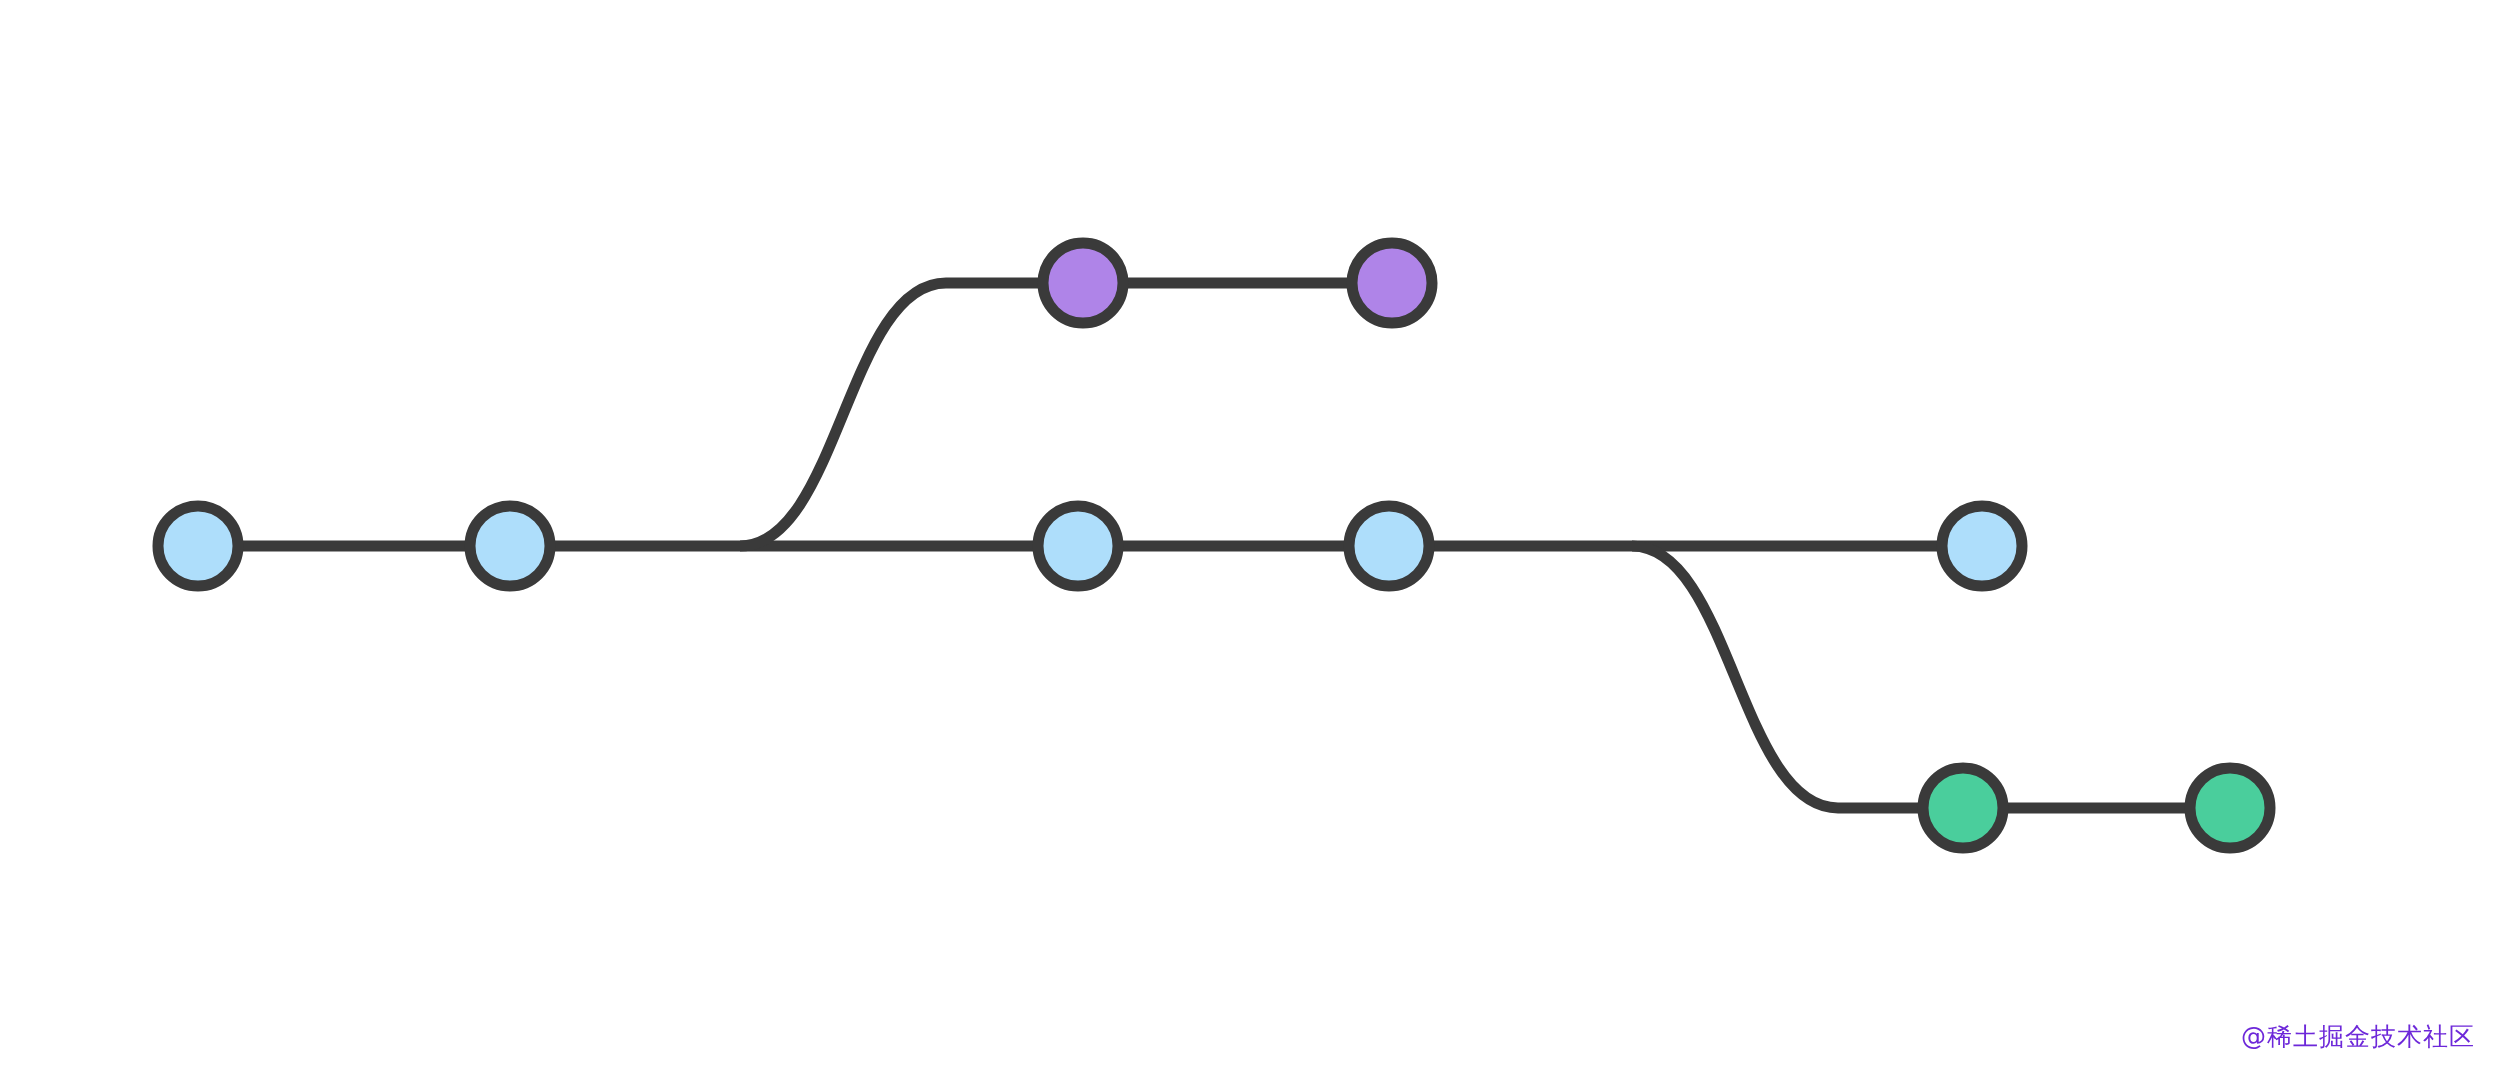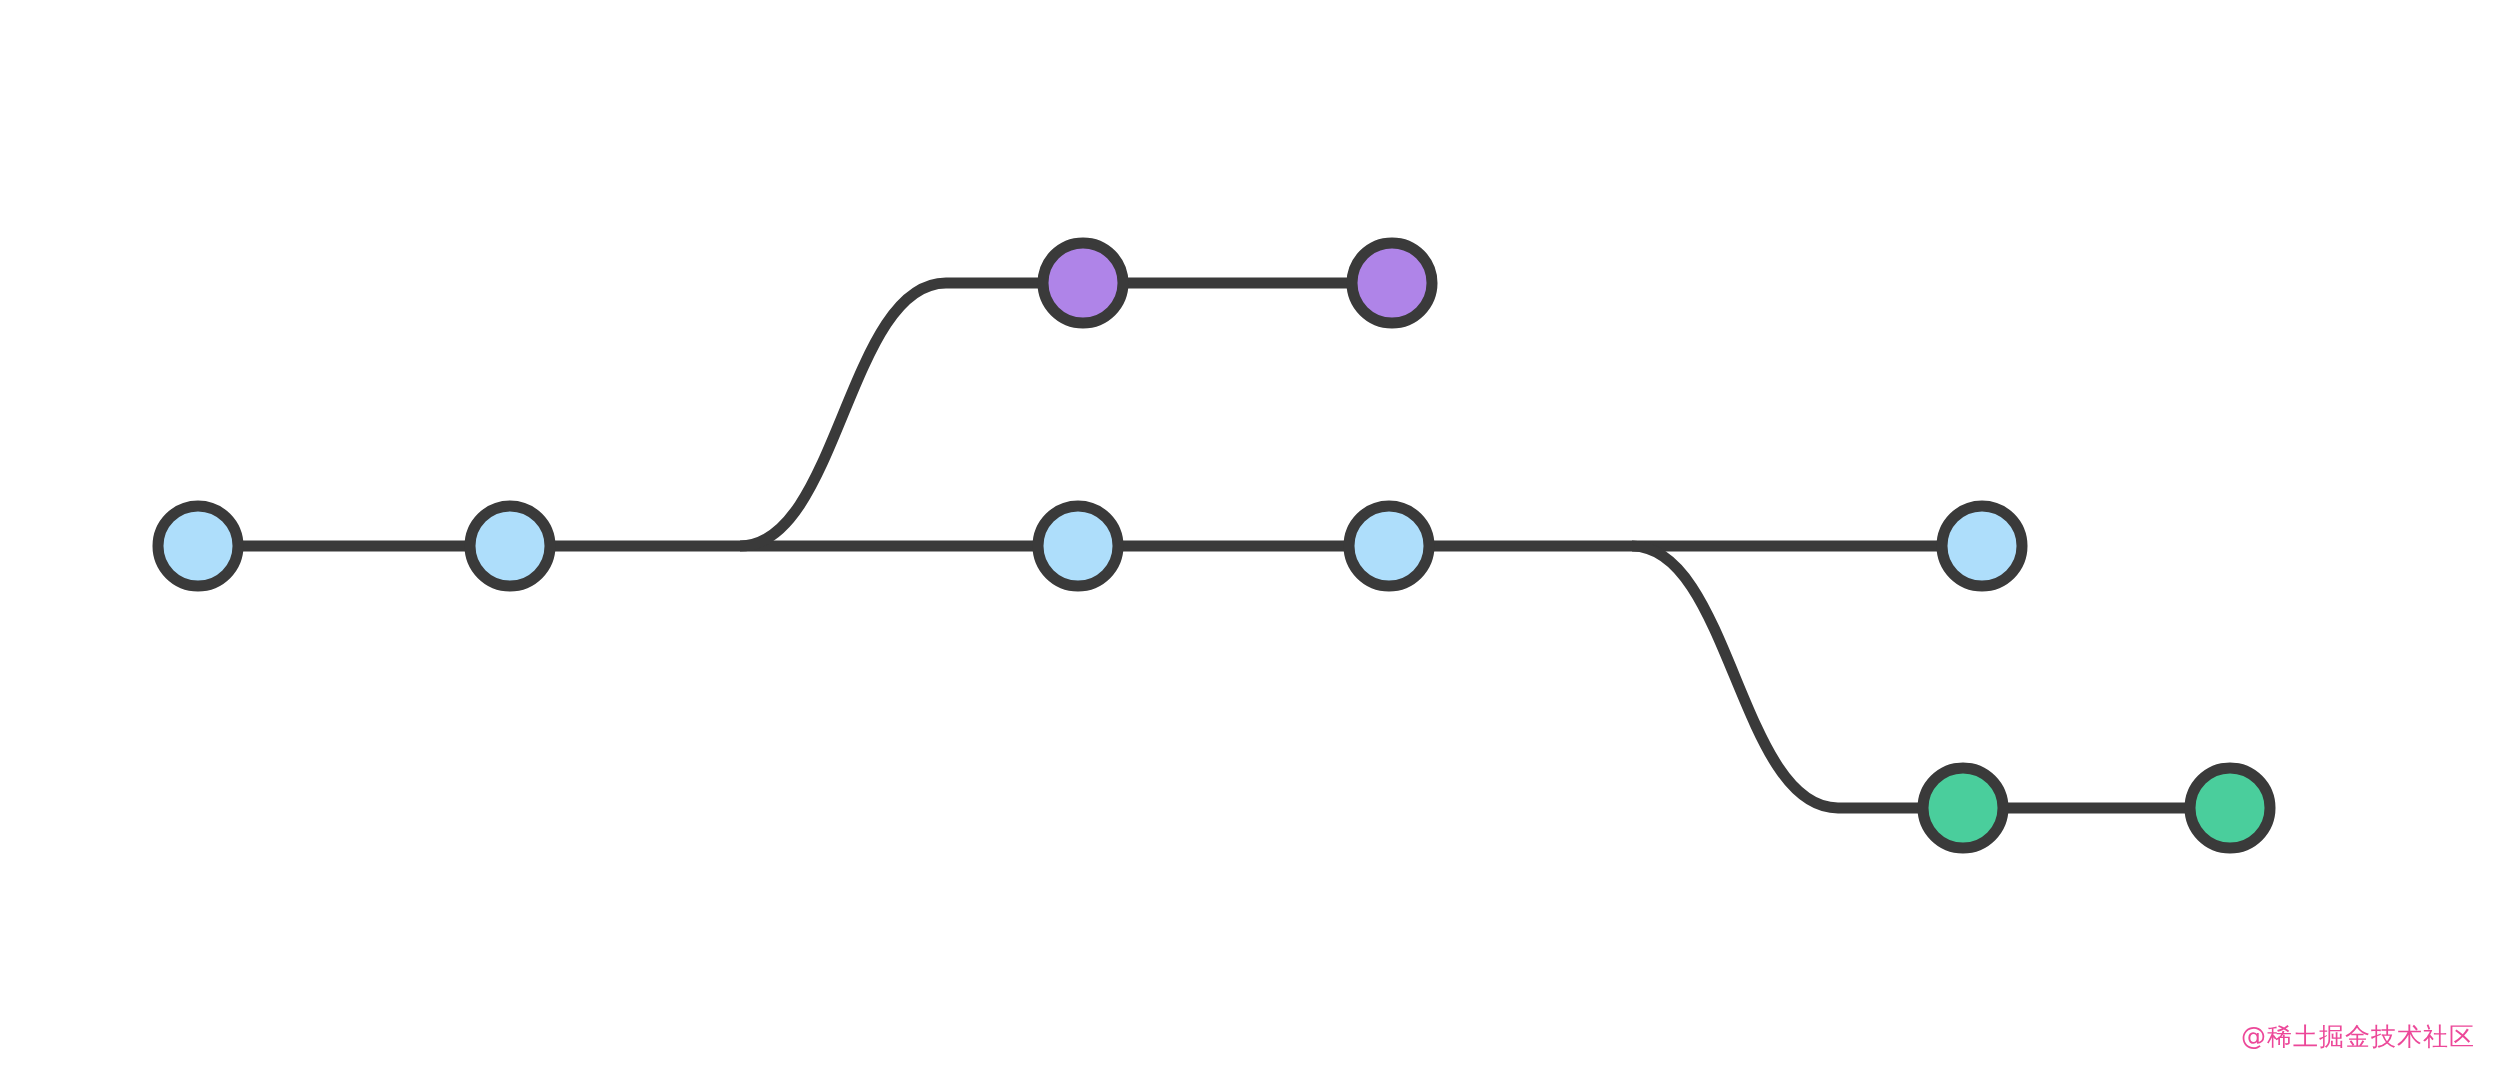--- a/index.html
+++ b/index.html
@@ -78,15 +78,15 @@
         </g>
         <g>
           <circle cx="1963" cy="808" r="40" fill="#4ace9c" stroke="#3a3a3a" stroke-width="11"></circle>
         </g>
         <g>
           <circle cx="2230" cy="808" r="40" fill="#4ace9c" stroke="#3a3a3a" stroke-width="11"></circle>
         </g>
       </g>
   </svg>
 
-  <div class="watermark" style="color: #ec4899;">@稀土掘金技术社区</div>
+  <div class="watermark" style="color: #6d28d9;">@稀土掘金技术社区</div>
 
 </div>
 
 </body></html>

